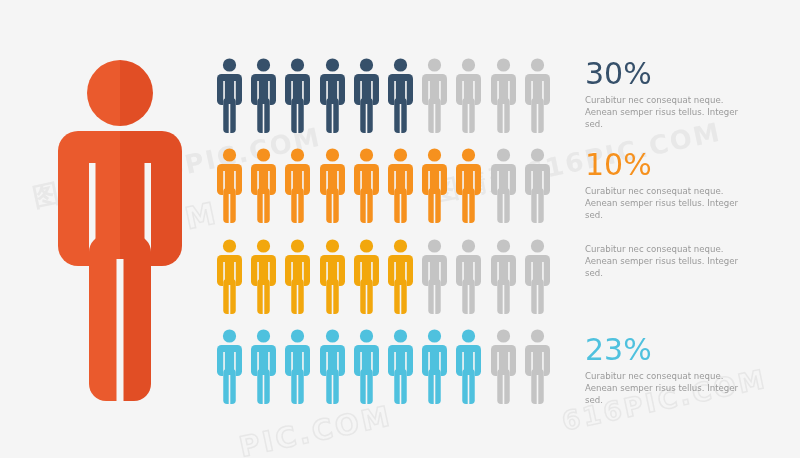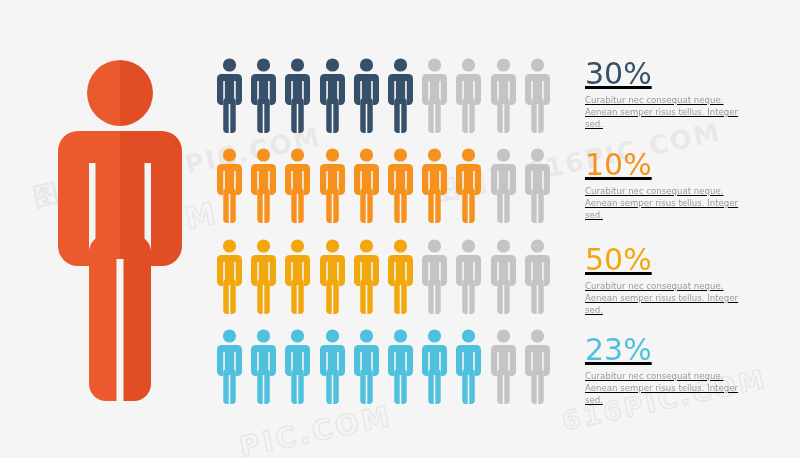--- a/index.html
+++ b/index.html
@@ -64,21 +64,20 @@
     top: 0;
     width: 27px;
     height: 76px;
   }
 
   
   .stat-block {
     position: absolute;
     left: 585px;
     width: 205px;
-    text-decoration: underline;
   }
   .stat-pct {
     font-family: "DejaVu Sans", sans-serif;
     font-size: 30px;
     font-weight: 400;
     line-height: 34px;
     letter-spacing: 0px;
     margin: 0 0 3px 0;
   }
   .stat-desc {
@@ -536,21 +535,20 @@
   <div id="stats-layer">
       <div class="stat-block" style="top: 57px;">
         <div class="stat-pct" style="color: rgb(54, 80, 106);">30%</div>
         <div class="stat-desc">Curabitur nec consequat neque. Aenean semper risus tellus. Integer sed.</div>
       </div>
       <div class="stat-block" style="top: 148px;">
         <div class="stat-pct" style="color: rgb(246, 145, 30);">10%</div>
         <div class="stat-desc">Curabitur nec consequat neque. Aenean semper risus tellus. Integer sed.</div>
       </div>
       <div class="stat-block" style="top: 243px;">
-        <div class="stat-pct" style="color: rgb(242, 167, 13);">50%</div>
         <div class="stat-desc">Curabitur nec consequat neque. Aenean semper risus tellus. Integer sed.</div>
       </div>
       <div class="stat-block" style="top: 333px;">
         <div class="stat-pct" style="color: rgb(79, 193, 222);">23%</div>
         <div class="stat-desc">Curabitur nec consequat neque. Aenean semper risus tellus. Integer sed.</div>
       </div>
     </div>
 
 </div>
 

